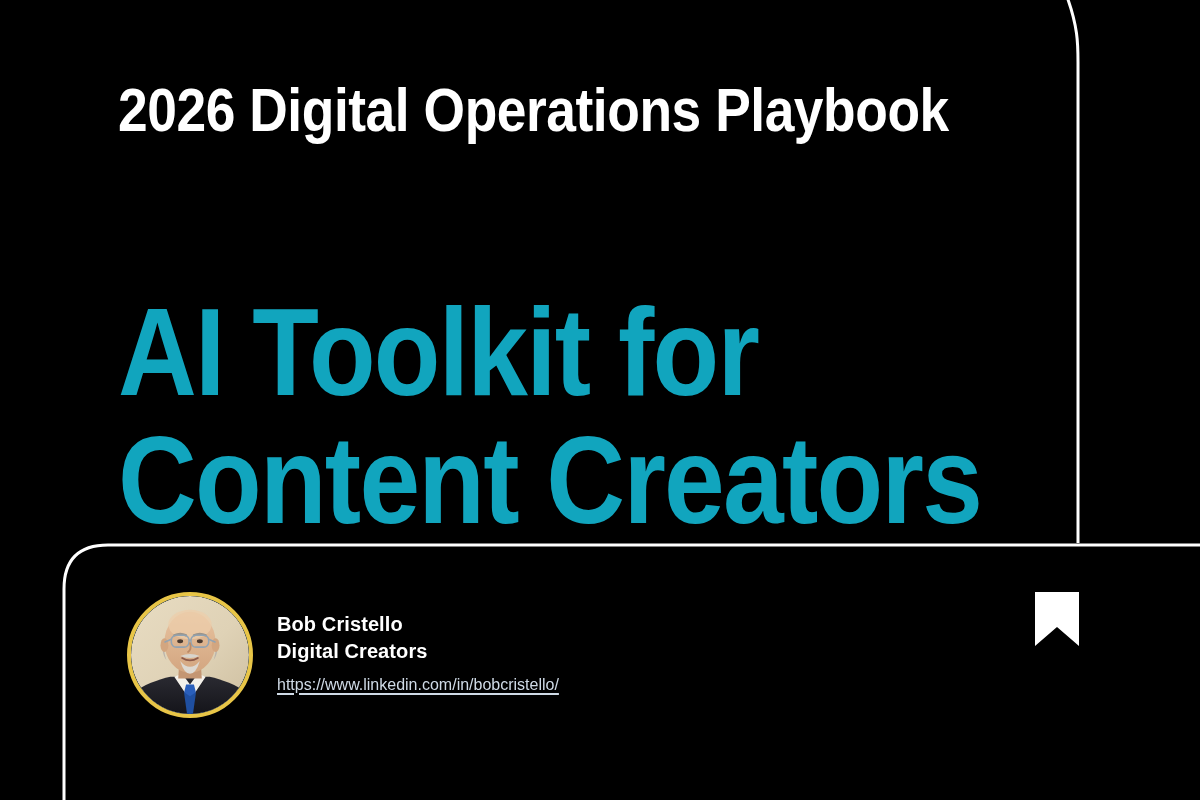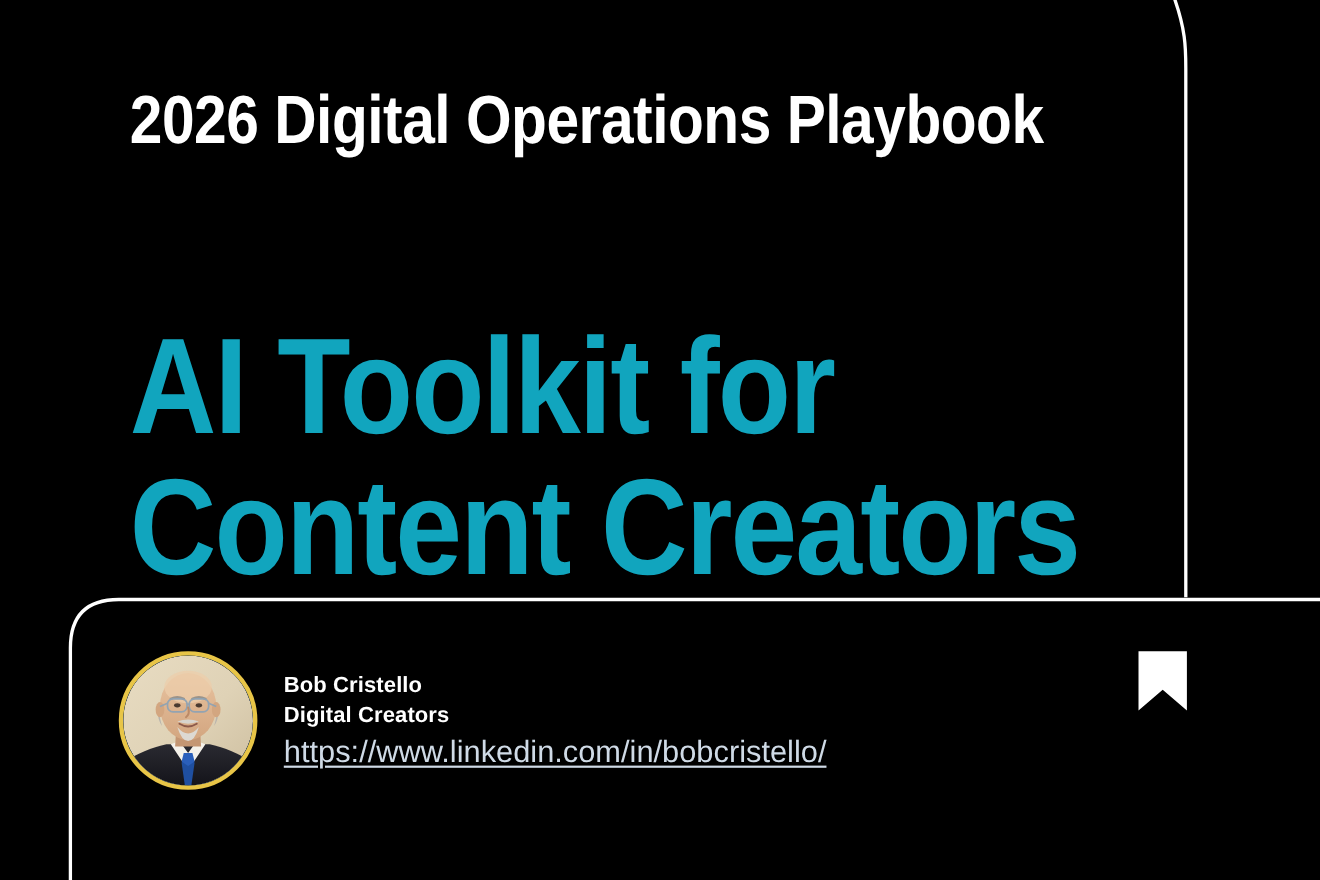--- a/index.html
+++ b/index.html
@@ -57,21 +57,21 @@
   .headline .hl-line {
     display: block;
     transform: scaleX(0.88);
     transform-origin: left center;
     white-space: nowrap;
   }
 
   
   .byline {
     position: absolute;
-    left: 108px;
+    left: 127px;
     top: 592px;
     display: flex;
     align-items: center;
   }
   .avatar {
     position: relative;
     width: 126px;
     height: 126px;
     border-radius: 50%;
     box-sizing: border-box;
@@ -99,21 +99,21 @@
     line-height: 27px;
     color: #ffffff;
     letter-spacing: 0.1px;
     white-space: nowrap;
   }
   .person-link {
     display: inline-block;
     margin-top: 7px;
     font-family: "Liberation Sans", sans-serif;
     font-weight: 400;
-    font-size: 28px;
+    font-size: 16px;
     line-height: 26px;
     color: #cfdae6;
     text-decoration: underline;
     text-decoration-thickness: 2px;
     text-underline-offset: 3px;
     white-space: nowrap;
     cursor: pointer;
   }
 
   

